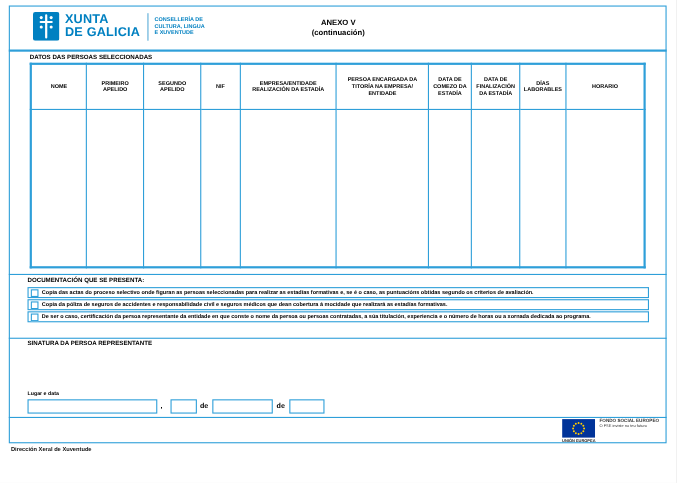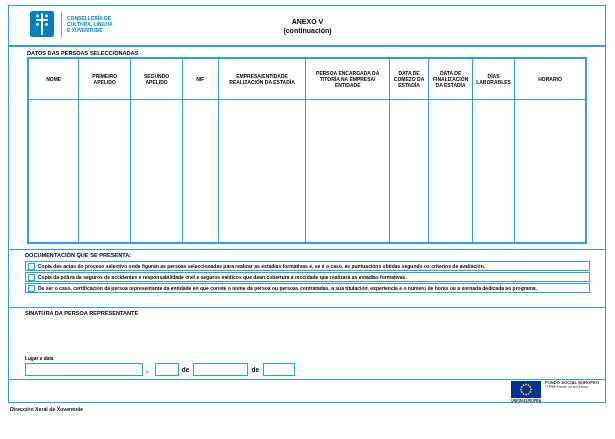--- a/index.html
+++ b/index.html
@@ -89,20 +89,24 @@
   <div class="brand">
     <span class="logo-box">
       <svg width="24" height="26" viewBox="0 0 24 26" xmlns="http://www.w3.org/2000/svg">
         <rect width="24" height="26" rx="2" fill="#0080C1"></rect>
         <path d="M12 3v20M7 9h10" stroke="#fff" stroke-width="2" stroke-linecap="round"></path>
         <circle cx="7.5" cy="5" r="1.4" fill="#fff"></circle>
         <circle cx="16.5" cy="5" r="1.4" fill="#fff"></circle>
         <circle cx="7.5" cy="13.5" r="1.4" fill="#fff"></circle>
         <circle cx="16.5" cy="13.5" r="1.4" fill="#fff"></circle>
       </svg>
+    </span>
+    <span class="brand-name">
+      <span>XUNTA</span><br>
+      <span>DE GALICIA</span>
     </span>
     <span class="brand-divider"></span>
     <span class="dept">
       <span>CONSELLERÍA DE</span><br>
       <span>CULTURA, LINGUA</span><br>
       <span>E XUVENTUDE</span>
     </span>
   </div>
 
   <div class="annex-title">

